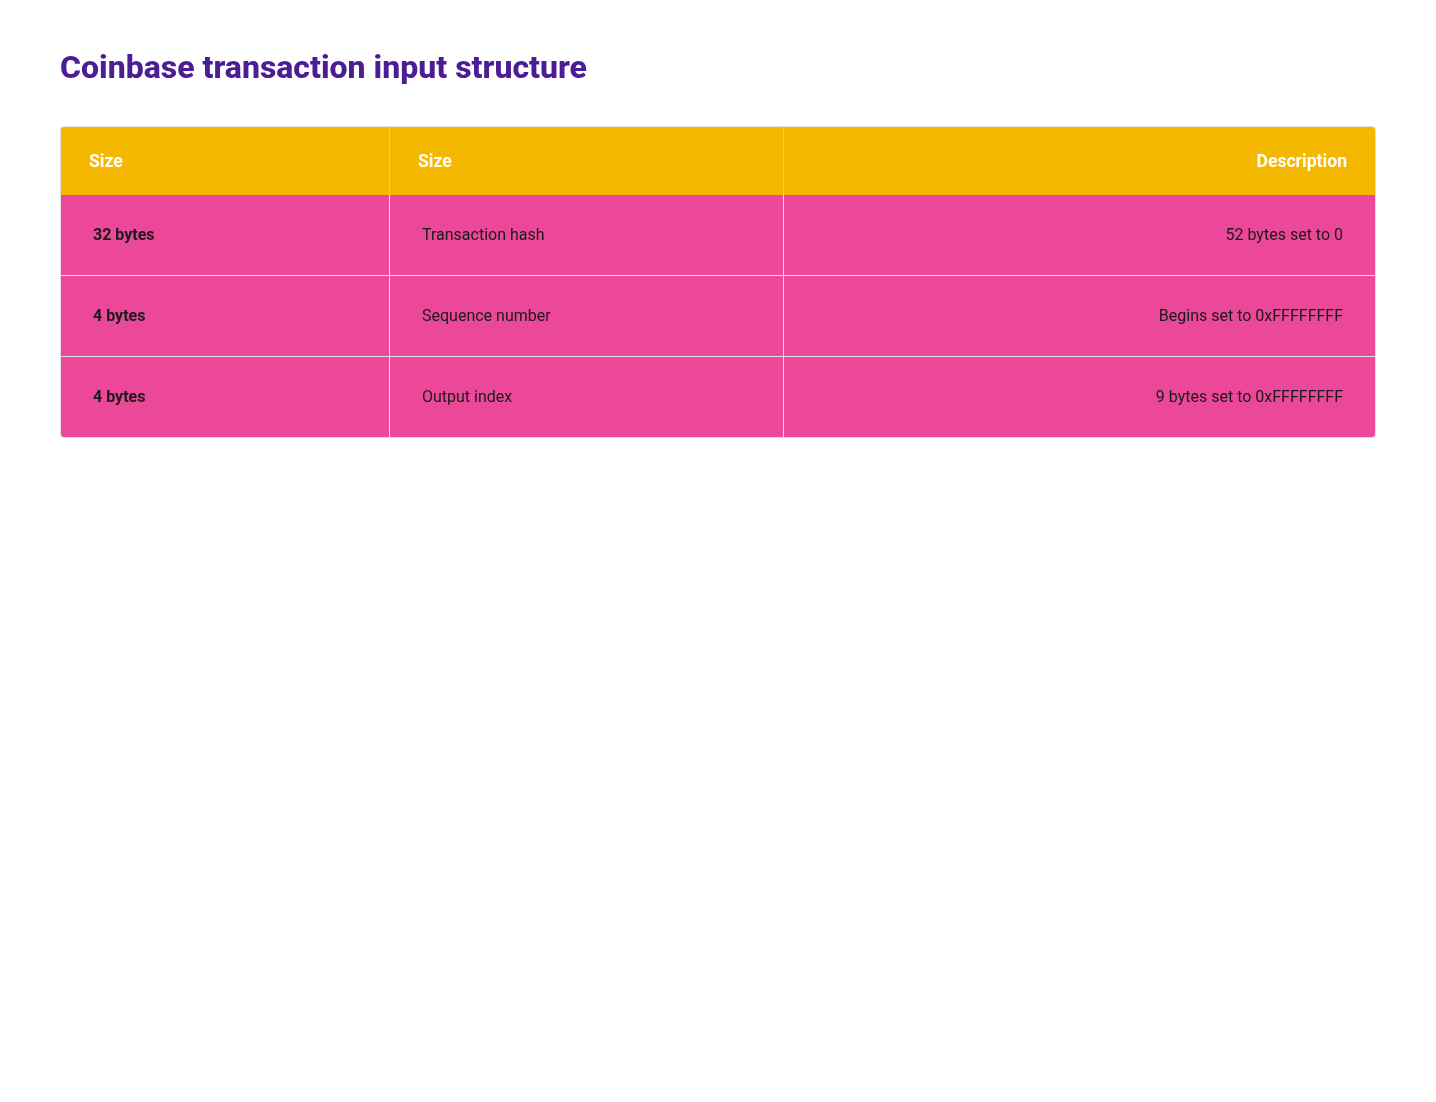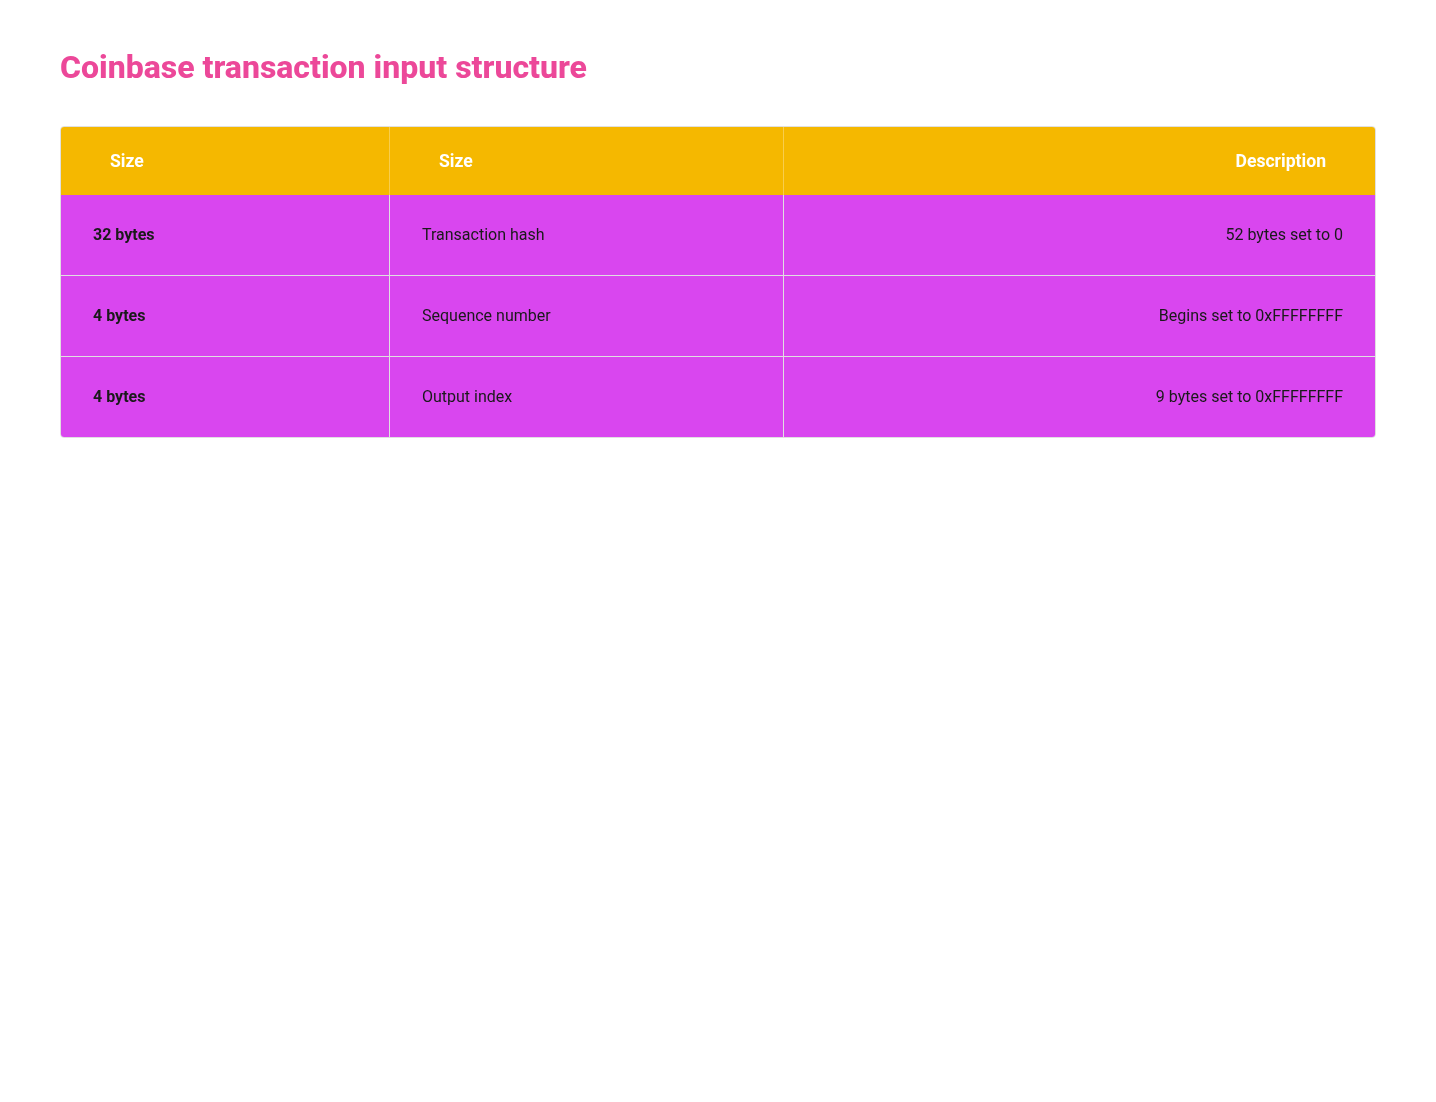--- a/index.html
+++ b/index.html
@@ -12,21 +12,21 @@
       font-family: -apple-system, BlinkMacSystemFont, 'Segoe UI', Roboto, Helvetica, Arial, sans-serif;
       background: #ffffff;
       color: #1a1a1a;
       padding: 48px 60px;
       max-width: 1436px;
     }
 
     .page-title {
       font-size: 2rem;
       font-weight: 800;
-      color: #ec4899;
+      color: #4c1d95;
       margin-bottom: 40px;
       line-height: 1.2;
     }
 
     .table-wrapper {
       width: 100%;
       border-radius: 4px;
       overflow: hidden;
       border: 1px solid #e0e0e0;
     }
@@ -34,35 +34,35 @@
     table {
       width: 100%;
       border-collapse: collapse;
     }
 
     thead tr {
       background-color: #F5B800;
     }
 
     thead th {
-      padding: 24px 49px;
+      padding: 24px 28px;
       text-align: left;
       font-weight: 700;
       font-size: 1.1rem;
       color: #ffffff;
       border-right: 1px solid rgba(255,255,255,0.3);
     }
 
     thead th:last-child {
       border-right: none;
     }
 
     tbody tr {
       border-bottom: 1px solid #e0e0e0;
-      background-color: #d946ef;
+      background-color: #ec4899;
     }
 
     tbody tr:last-child {
       border-bottom: none;
     }
 
     tbody td {
       padding: 28px 32px;
       vertical-align: middle;
       border-right: 1px solid #e0e0e0;

